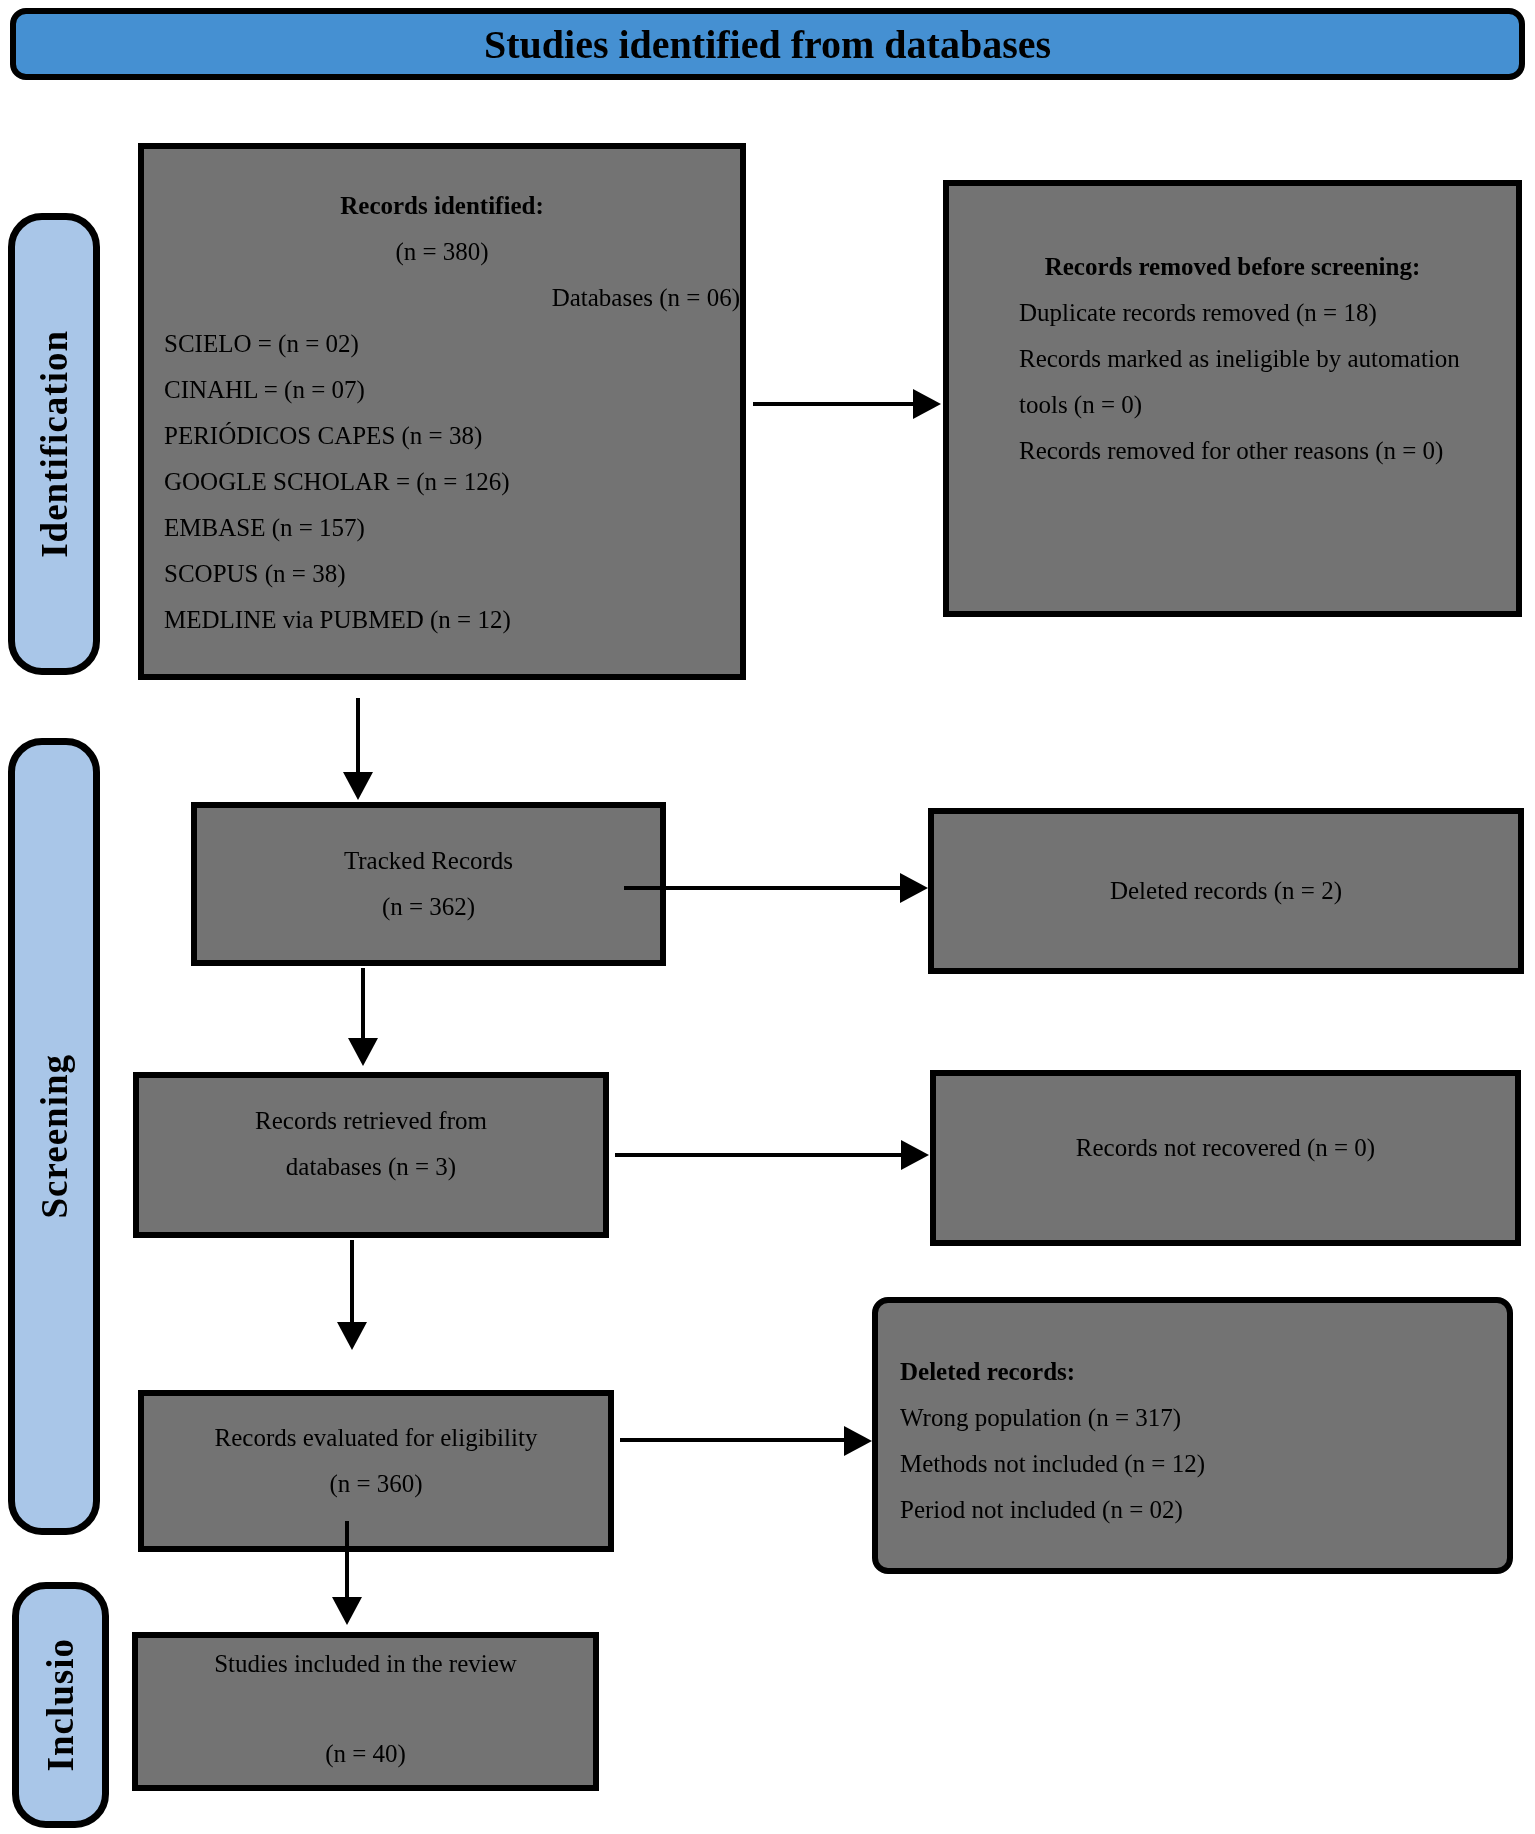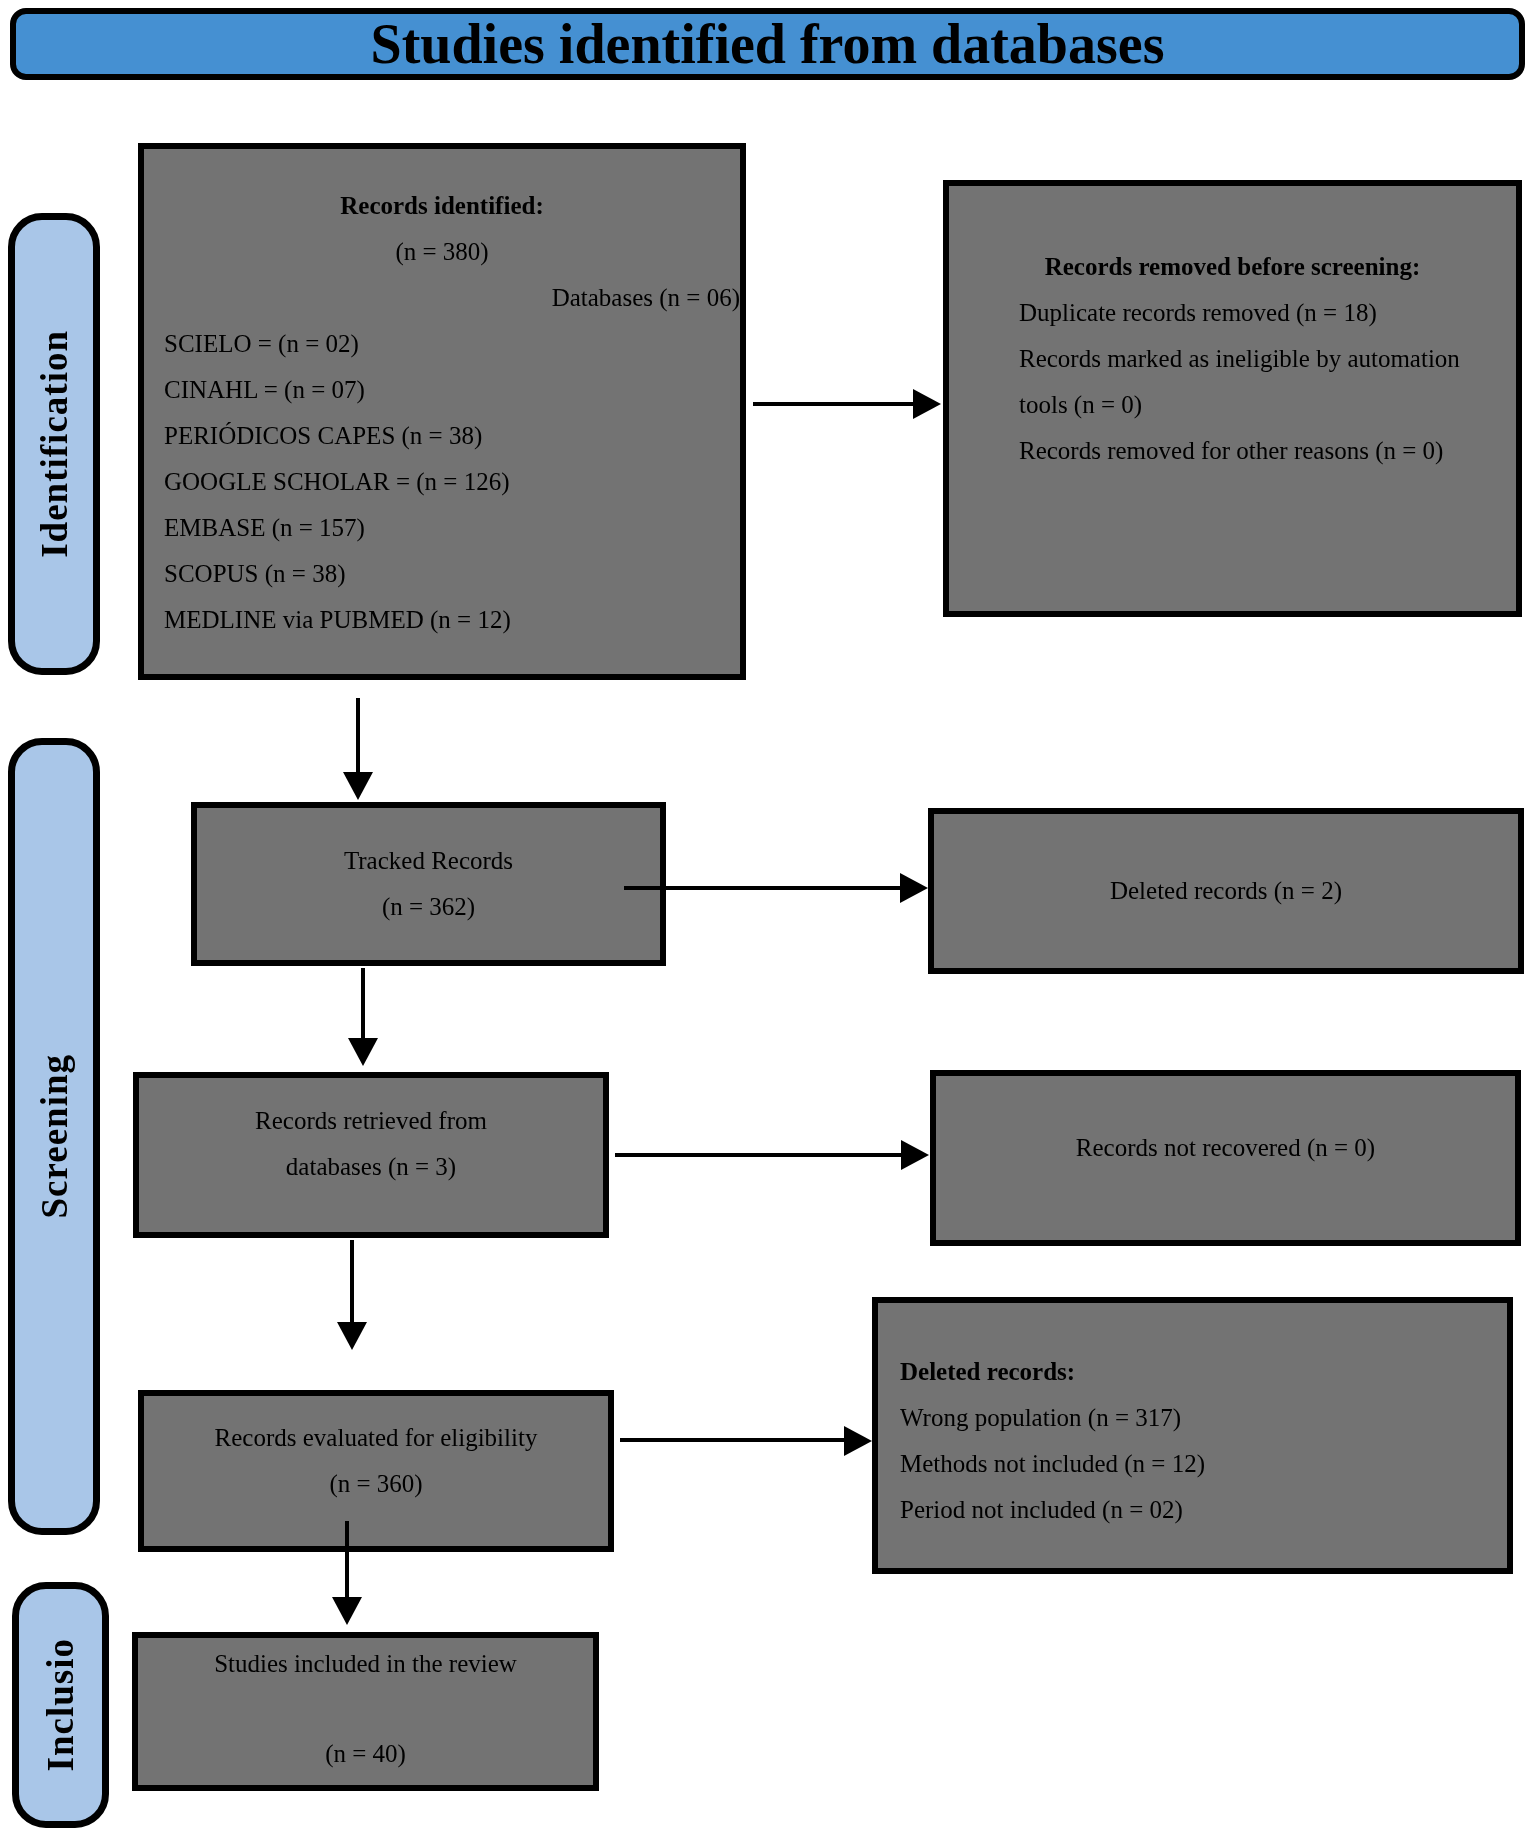--- a/index.html
+++ b/index.html
@@ -6,21 +6,21 @@
   html,body { background:#ffffff; }
   .canvas {
     position:relative; width:1535px; height:1834px; background:#ffffff;
     font-family:"Liberation Serif","DejaVu Serif",serif; color:#000;
     overflow:hidden;
   }
   .abs { position:absolute; }
   .banner {
     background:#4590d2; border:6px solid #000; border-radius:16px;
     display:flex; align-items:center; justify-content:center;
-    font-weight:bold; font-size:56px;
+    font-weight:bold; font-size:40px;
   }
   .stage {
     background:#a9c6e8; border:7px solid #000; border-radius:34px;
     display:flex; align-items:center; justify-content:center;
   }
   .stage span {
     writing-mode:vertical-rl; transform:rotate(180deg);
     font-weight:bold; font-size:37px; letter-spacing:1px; white-space:nowrap;
   }
   .fbox {
@@ -99,21 +99,21 @@
 
   <div class="fbox vcenter abs" style="left:930px; top:1070px; width:591px; height:176px; padding-bottom:20px;">
     <div class="center">Records not recovered (n = 0)</div>
   </div>
 
   <div class="fbox vcenter abs" style="left:138px; top:1390px; width:476px; height:162px; padding-bottom:20px;">
     <div class="center">Records evaluated for eligibility</div>
     <div class="center">(n = 360)</div>
   </div>
 
-  <div class="fbox abs" style="left:872px; top:1297px; width:641px; height:277px; padding:46px 20px 16px 22px;">
+  <div class="fbox abs" style="left:872px; top:1297px; width:641px; height:277px; padding:46px 20px 16px 22px;border-radius:16px;">
     <div class="bold">Deleted records:</div>
     <div>Wrong population (n = 317)</div>
     <div>Methods not included (n = 12)</div>
     <div>Period not included (n = 02)</div>
   </div>
 
   <div class="fbox vcenter abs" style="left:132px; top:1632px; width:467px; height:159px; padding-bottom:6px;">
     <div class="center">Studies included in the review</div>
     <div class="center" style="margin-top:44px;">(n = 40)</div>
   </div>

